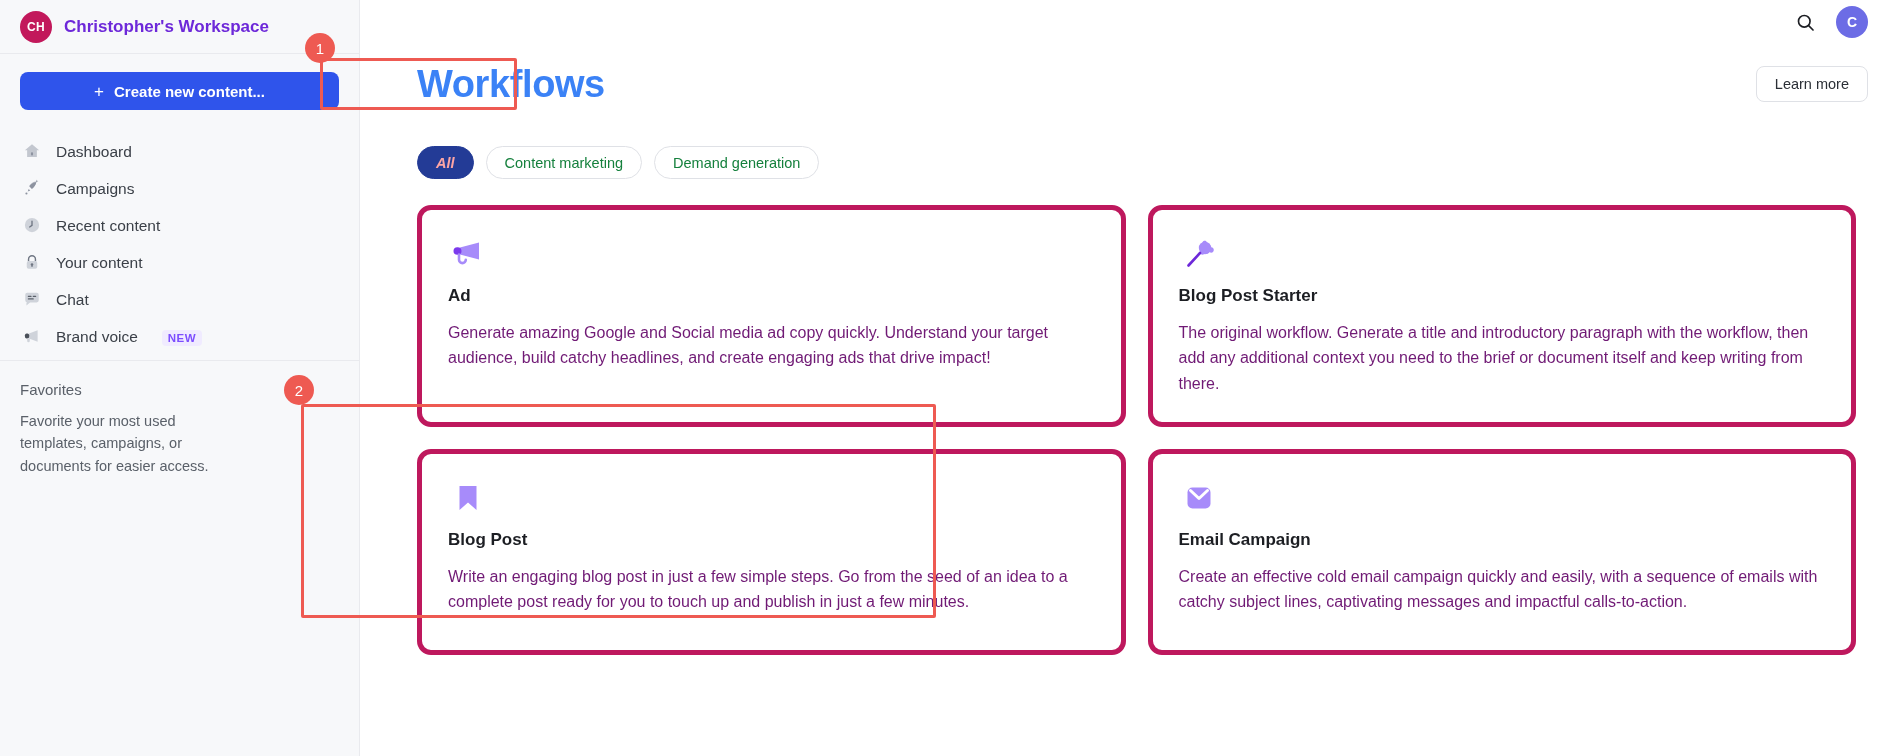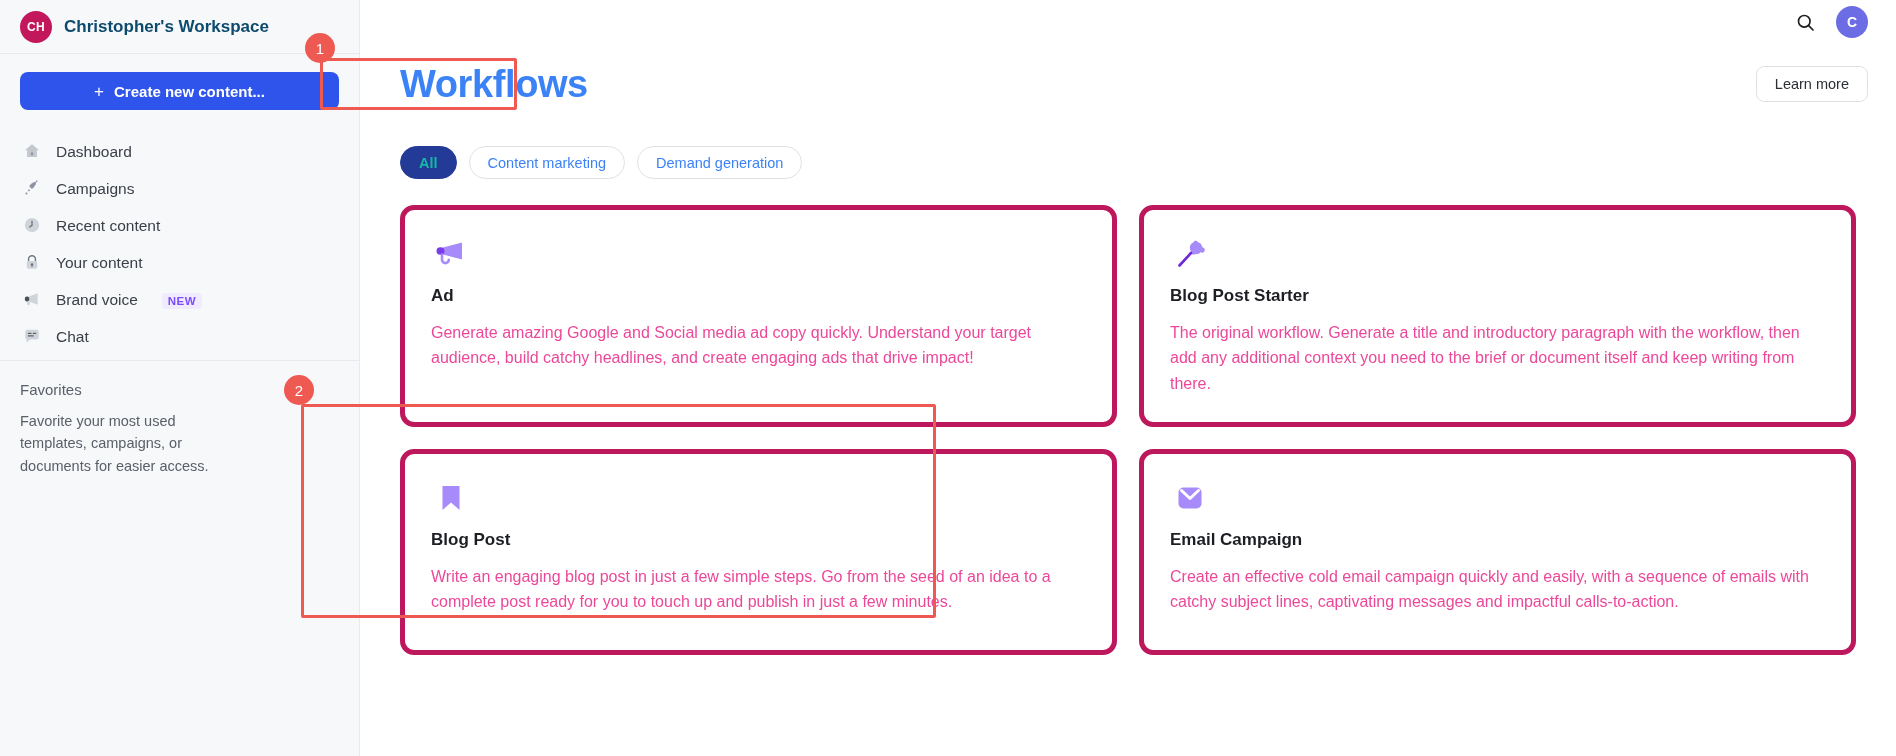--- a/index.html
+++ b/index.html
@@ -2,21 +2,21 @@
 <html><head>
 <meta charset="utf-8">
 <style>
   * { box-sizing: border-box; margin: 0; padding: 0; }
   html, body {
     width: 1896px; height: 756px;
     font-family: "Liberation Sans", sans-serif;
     background: #ffffff;
     overflow: hidden;
   }
-  .app { display: flex; width: 1896px; height: 613px; position: relative; }
+  .app { display: flex; width: 1896px; height: 613px; position: relative; gap: 17px; }
 
   
   .sidebar {
     width: 360px; height: 756px;
     background: #f7f8fa;
     border-right: 1px solid #e9eaee;
     display: flex; flex-direction: column;
     flex: 0 0 360px;
   }
   .ws-header {
@@ -28,21 +28,21 @@
   .ws-avatar {
     width: 32px; height: 32px; border-radius: 50%;
     background: #c2185b;
     color: #fff; font-size: 12px; font-weight: 700;
     display: flex; align-items: center; justify-content: center;
     letter-spacing: .3px;
     flex: 0 0 32px;
   }
   .ws-name {
     margin-left: 12px;
-    font-size: 17px; font-weight: 700; color: #0c4a6e;
+    font-size: 17px; font-weight: 700; color: #6d28d9;
     white-space: nowrap;
   }
 
   .create-btn {
     margin: 18px 20px 0 20px;
     height: 38px;
     background: #2f54eb;
     border-radius: 8px;
     color: #ffffff;
     font-size: 15px; font-weight: 700;
@@ -139,49 +139,50 @@
     padding: 30px 0 0 40px;
   }
   .chip {
     height: 33px;
     border-radius: 17px;
     padding: 0 18px;
     display: flex; align-items: center;
     font-size: 14.5px;
     border: 1px solid #dfe1e6;
     background: #fff;
-    color: #3b82f6;
+    color: #15803d;
     cursor: pointer;
     font-family: inherit;
     white-space: nowrap;
   }
   .chip.active {
     background: #233b96;
     border-color: #233b96;
-    color: #14b8a6;
+    color: #fca5a5;
     font-weight: 600;
+    font-style: italic;
   }
 
   .cards {
     display: grid;
     grid-template-columns: 1fr 1fr;
     gap: 22px;
     padding: 26px 40px 0 40px;
   }
   .card {
     background: #fff;
     border: 5px solid #be185d;
     border-radius: 14px;
     padding: 24px 26px 26px 26px;
     min-height: 206px;
     cursor: pointer;
   }
   .card-icon { height: 42px; margin-bottom: 10px; display: flex; align-items: flex-start; }
   .card-title { font-size: 17px; font-weight: 600; color: #1c1e23; margin-bottom: 14px; }
-  .card-desc { font-size: 16px; line-height: 1.58; color: #ec4899; }
+  .card-desc { font-size: 16px; line-height: 1.58; color: #701a75; }
 
   
   .anno-box {
     position: absolute;
     border: 3px solid #ee5a52;
     border-radius: 2px;
     pointer-events: none;
     z-index: 30;
   }
   .anno-badge {
@@ -259,39 +260,39 @@
             <circle cx="12" cy="15.4" r="1.7" fill="#6f7683"></circle>
             <rect x="11.2" y="15.4" width="1.6" height="3.2" fill="#6f7683"></rect>
           </svg>
         </span>
         <span class="nav-label">Your content</span>
       </div>
 
       <div class="nav-item">
         <span class="nav-icon">
           <svg width="18" height="18" viewBox="0 0 24 24">
-            <path d="M8 8.8 19.5 4.4v15.2L8 15.2V8.8z" fill="#cfd3da"></path>
-            <rect x="2.6" y="8.8" width="5.6" height="6.4" rx="2.2" fill="#4a5059"></rect>
-            <path d="M5.6 15.2v3.4a1.7 1.7 0 0 0 3.4 0V15.2" fill="#cfd3da"></path>
-          </svg>
-        </span>
-        <span class="nav-label">Brand voice</span>
-        <span class="badge-new">NEW</span>
-      </div>
-
-      <div class="nav-item">
-        <span class="nav-icon">
-          <svg width="18" height="18" viewBox="0 0 24 24">
             <path d="M3 6.2A2.7 2.7 0 0 1 5.7 3.5h12.6A2.7 2.7 0 0 1 21 6.2v7.6a2.7 2.7 0 0 1-2.7 2.7H9.4L4.6 20.6v-4.1H5.7A2.7 2.7 0 0 1 3 13.8V6.2z" fill="#cfd3da"></path>
             <rect x="6.4" y="7.6" width="5" height="1.7" rx=".8" fill="#5b616b"></rect>
             <rect x="13" y="7.6" width="4.6" height="1.7" rx=".8" fill="#5b616b"></rect>
             <rect x="6.4" y="11" width="8" height="1.7" rx=".8" fill="#5b616b"></rect>
           </svg>
         </span>
         <span class="nav-label">Chat</span>
+      </div>
+
+      <div class="nav-item">
+        <span class="nav-icon">
+          <svg width="18" height="18" viewBox="0 0 24 24">
+            <path d="M8 8.8 19.5 4.4v15.2L8 15.2V8.8z" fill="#cfd3da"></path>
+            <rect x="2.6" y="8.8" width="5.6" height="6.4" rx="2.2" fill="#4a5059"></rect>
+            <path d="M5.6 15.2v3.4a1.7 1.7 0 0 0 3.4 0V15.2" fill="#cfd3da"></path>
+          </svg>
+        </span>
+        <span class="nav-label">Brand voice</span>
+        <span class="badge-new">NEW</span>
       </div>
 
     </nav>
 
     <div class="side-divider"></div>
 
     <div class="fav-title">Favorites</div>
     <div class="fav-desc">Favorite your most used templates, campaigns, or documents for easier access.</div>
 
   </aside>

